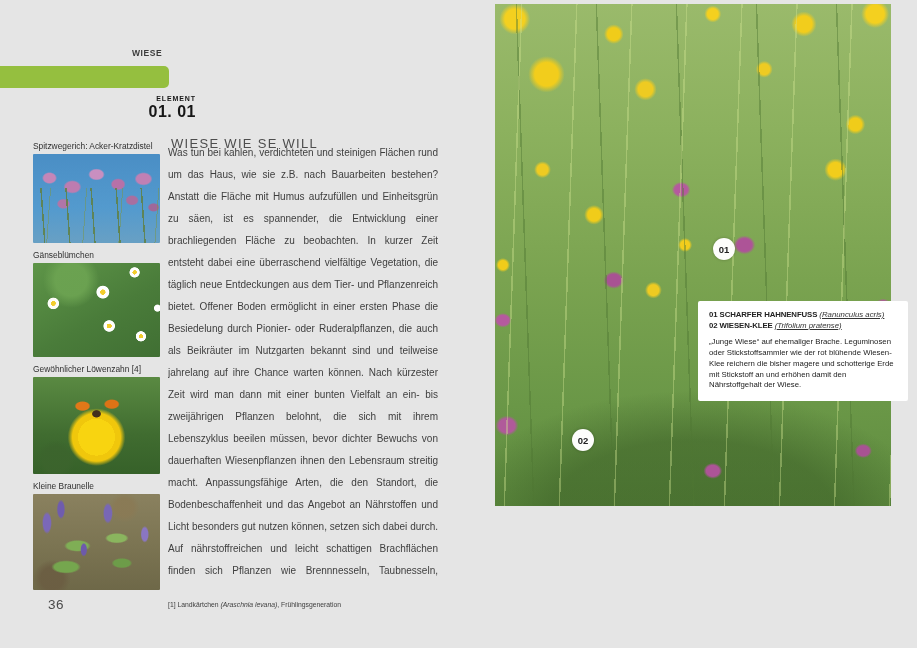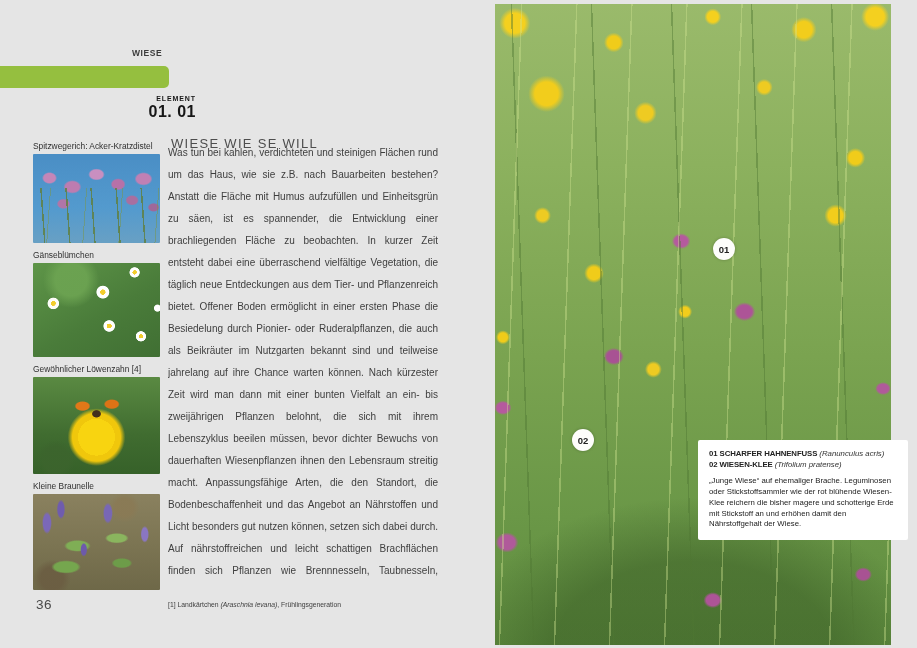--- a/index.html
+++ b/index.html
@@ -68,24 +68,24 @@
       radial-gradient(ellipse 14px 7px at 70% 72%, #6d9c49 0 58%, rgba(109,156,73,0) 74%),
       radial-gradient(circle 20px at 72% 14%, rgba(138,122,85,.9) 0 45%, rgba(138,122,85,0) 75%),
       radial-gradient(circle 25px at 15% 88%, rgba(107,93,66,.9) 0 45%, rgba(107,93,66,0) 75%),
       linear-gradient(180deg, #8a815f 0%, #7b7452 55%, #6e6848 100%); }
 
   
   .body-text { position: absolute; left: 168px; top: 142px; width: 270px; height: 446px; overflow: hidden;
     font-size: 10px; line-height: 22px; text-align: justify; color: #3e3e3e; }
   .footnote { position: absolute; left: 168px; top: 601px; font-size: 6.8px; color: #3e3e3e; }
   .footnote .latin { font-style: italic; }
-  .page-number { position: absolute; left: 36px; top: 597px; font-size: 13.5px; color: #4a4a4a; letter-spacing: .5px; }
+  .page-number { position: absolute; left: 48px; top: 597px; font-size: 13.5px; color: #4a4a4a; letter-spacing: .5px; }
 
   
-  .photo { position: absolute; left: 495px; top: 4px; width: 396px; height: 641px; overflow: visible;
+  .photo { position: absolute; left: 495px; top: 4px; width: 396px; height: 502px; overflow: visible;
     background:
       radial-gradient(circle 22px at 5% 3%, #f4d01f 0 45%, rgba(244,208,31,0) 70%),
       radial-gradient(circle 26px at 13% 14%, #f2cd1c 0 45%, rgba(242,205,28,0) 70%),
       radial-gradient(circle 14px at 30% 6%, #f0cc1a 0 45%, rgba(240,204,26,0) 70%),
       radial-gradient(circle 16px at 38% 17%, #eecb22 0 45%, rgba(238,203,34,0) 70%),
       radial-gradient(circle 12px at 55% 2%, #f4d01f 0 45%, rgba(244,208,31,0) 70%),
       radial-gradient(circle 18px at 78% 4%, #f2cd1c 0 45%, rgba(242,205,28,0) 70%),
       radial-gradient(circle 20px at 96% 2%, #f4d01f 0 45%, rgba(244,208,31,0) 70%),
       radial-gradient(circle 12px at 68% 13%, #eecb22 0 45%, rgba(238,203,34,0) 70%),
       radial-gradient(circle 14px at 91% 24%, #f0cc1a 0 45%, rgba(240,204,26,0) 70%),
@@ -114,21 +114,21 @@
   .marker { position: absolute; width: 22px; height: 22px; border-radius: 50%; background: #fdfdfb;
     color: #222; font-size: 9.5px; font-weight: 700; display: flex; align-items: center; justify-content: center;
     box-shadow: 0 0 3px rgba(0,0,0,.25); z-index: 3; }
   .marker-01 { left: 218px; top: 234px; }
   .marker-02 { left: 77px; top: 425px; }
 
   .photo-caption { position: absolute; right: -17px; bottom: 105px; width: 210px; min-height: 100px;
     background: #fff; border-radius: 2px; padding: 9px 11px 8px 11px; z-index: 4; }
   .cap-line { font-size: 7.8px; line-height: 10.6px; color: #222; white-space: nowrap; }
   .cap-name { font-weight: 700; letter-spacing: -.1px; }
-  .cap-latin { font-style: italic; font-weight: 400; color: #333; }
+  .cap-latin { font-style: italic; font-weight: 400; color: #333; text-decoration: underline; }
   .cap-body { margin-top: 6px; font-size: 7.8px; line-height: 10.8px; color: #222; }
 </style>
 </head>
 <body>
 
 <div class="spread">
 
   <div class="running-head">WIESE</div>
   <div class="green-bar"></div>
 

